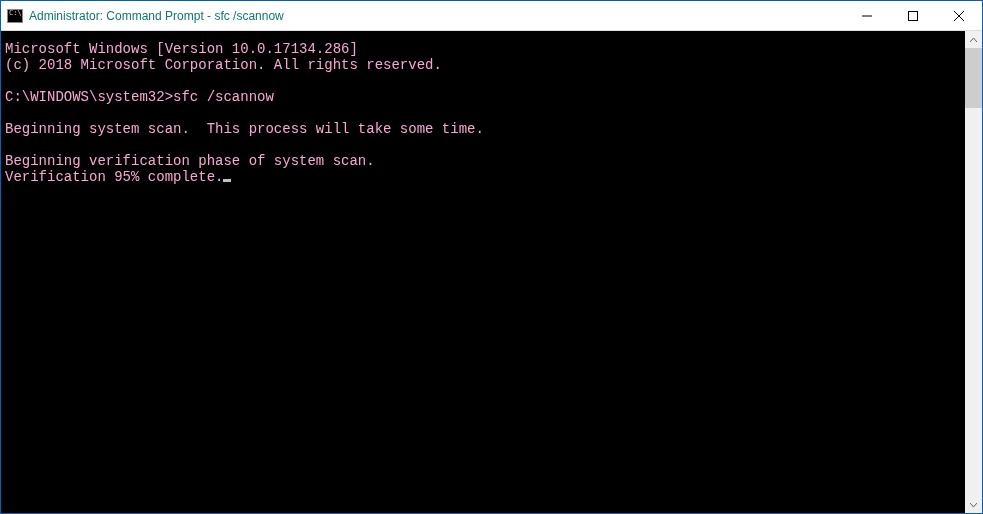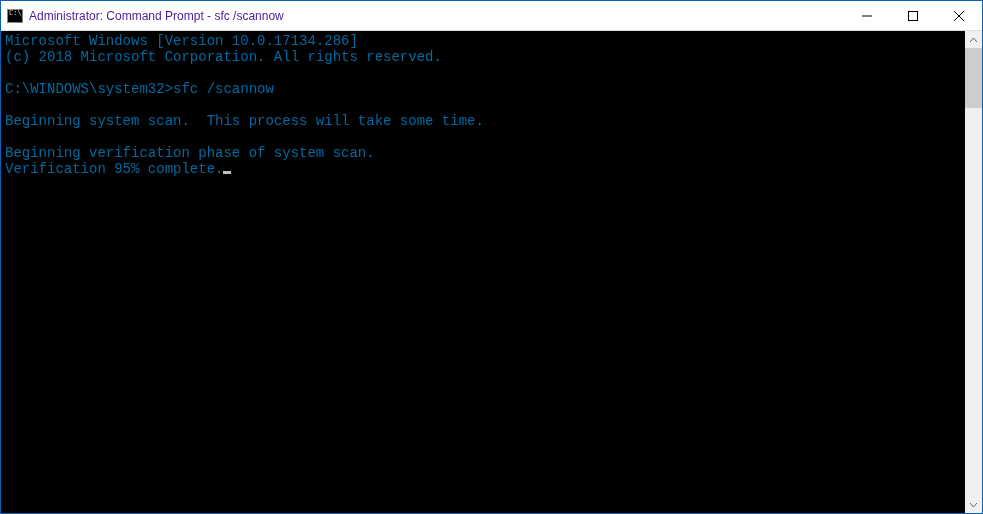--- a/index.html
+++ b/index.html
@@ -45,21 +45,21 @@
     position: absolute;
     color: #ccc;
     font-size: 7px;
     font-family: Consolas, monospace;
     top: 0px;
     left: 1px;
     line-height: 7px;
   }
   .title-text {
     font-size: 12px;
-    color: #4c1d95;
+    color: #0f766e;
     white-space: nowrap;
     text-align: right;
   }
   .win-controls {
     display: flex;
     height: 100%;
   }
   .win-btn {
     width: 46px;
     height: 100%;
@@ -71,25 +71,25 @@
   }
   .win-btn svg { display:block; }
   .content-wrap {
     flex: 1;
     display: flex;
     overflow: hidden;
   }
   .terminal {
     flex: 1;
     background: #000;
-    color: #0369a1;
+    color: #f9a8d4;
     font-family: Consolas, "Courier New", monospace;
     font-size: 14px;
     line-height: 16px;
-    padding: 2px 4px;
+    padding: 10px 4px;
     white-space: pre;
   }
   .terminal .line { display:block; min-height:16px; }
   .cursor {
     display: inline-block;
     width: 8px;
     height: 3px;
     background: #c0c0c0;
     vertical-align: -1px;
     margin-left: 0px;

